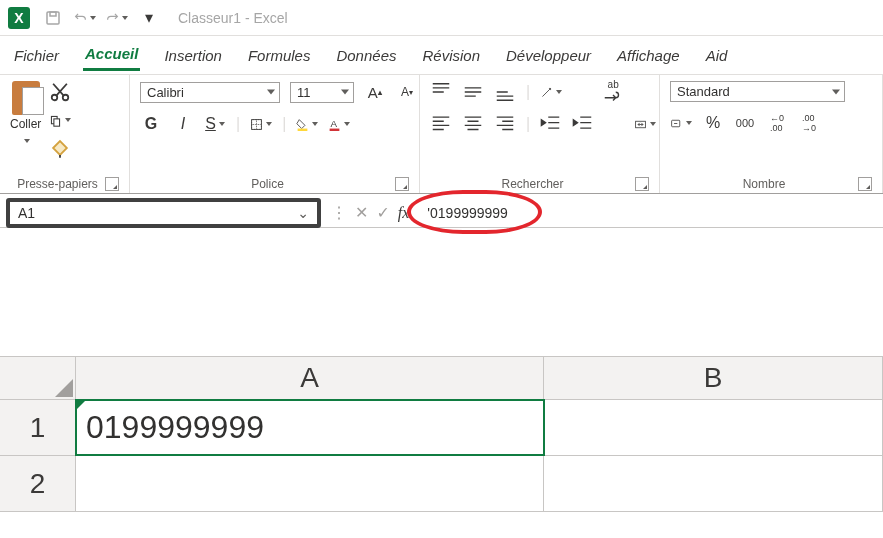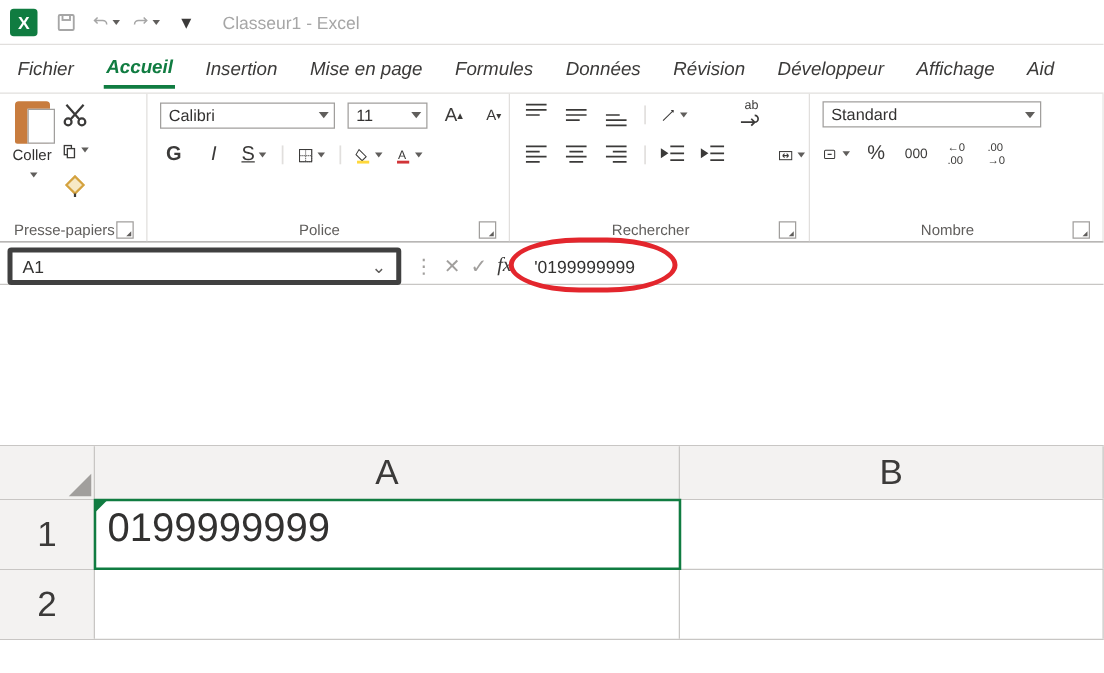--- a/index.html
+++ b/index.html
@@ -54,21 +54,21 @@
 
     
     .grid-wrap { position: absolute; top: 356px; left:0; right:0; bottom:0; }
     .col-headers { display:flex; height:44px; border-top:1px solid #c8c6c4; border-bottom:1px solid #c8c6c4; }
     .corner { width:76px; background:#f3f2f1; border-right:1px solid #c8c6c4; position:relative; cursor:pointer; }
     .corner::after { content:''; position:absolute; right:2px; bottom:2px; border-right:18px solid #a19f9d; border-top:18px solid transparent; }
     .ch { flex:0 0 468px; display:flex; align-items:center; justify-content:center; font-size:28px; color:#3b3a39; background:#f3f2f1; border-right:1px solid #c8c6c4; cursor:pointer; }
     .ch:last-child { flex: 1; }
     .gridrow { display:flex; height:56px; border-bottom:1px solid #c8c6c4; }
     .rh { width:76px; display:flex; align-items:center; justify-content:center; font-size:28px; color:#3b3a39; background:#f3f2f1; border-right:1px solid #c8c6c4; cursor:pointer; }
-    .cell { flex:0 0 468px; border-right:1px solid #c8c6c4; padding:4px 10px; font-size:32px; font-weight:400; cursor:cell; position:relative; display:flex; }
+    .cell { flex:0 0 468px; border-right:1px solid #c8c6c4; padding:4px 10px; font-size:32px; font-weight:400; cursor:cell; position:relative; display:flex; align-items:center; }
     .cell:last-child { flex:1; }
     .cell.selected { outline:2px solid #107c41; outline-offset:-1px; }
     .text-indicator { position:absolute; left:0; top:0; width:0; height:0; border-top:10px solid #107c41; border-right:10px solid transparent; }
 
     .u-under { text-decoration: underline; text-decoration-color: currentColor; }
   </style>
 </head>
 <body>
 
 <div class="titlebar">
@@ -94,32 +94,31 @@
   </div>
   <div class="doc-title">
     <span>Classeur1</span><span> - Excel</span>
   </div>
 </div>
 
 <div class="tabs">
   <div class="tab">Fichier</div>
   <div class="tab active">Accueil</div>
   <div class="tab">Insertion</div>
-  <div class="tab">Mise en page</div>
   <div class="tab">Formules</div>
   <div class="tab">Données</div>
   <div class="tab">Révision</div>
   <div class="tab">Développeur</div>
   <div class="tab">Affichage</div>
   <div class="tab">Aid</div>
 </div>
 
 <div class="ribbon">
 
-  <div class="group" style="width:118px;justify-content:space-between;">
+  <div class="group" style="width:130px;justify-content:space-between;">
     <div class="group-body">
       <div class="paste-btn">
         <div class="paste-icon">
             <div class="clip-back"></div>
             <div class="clip-sheet"></div>
           </div>
         <div class="paste-label">Coller</div>
         <span class="dd"></span>
       </div>
       <div class="col">

